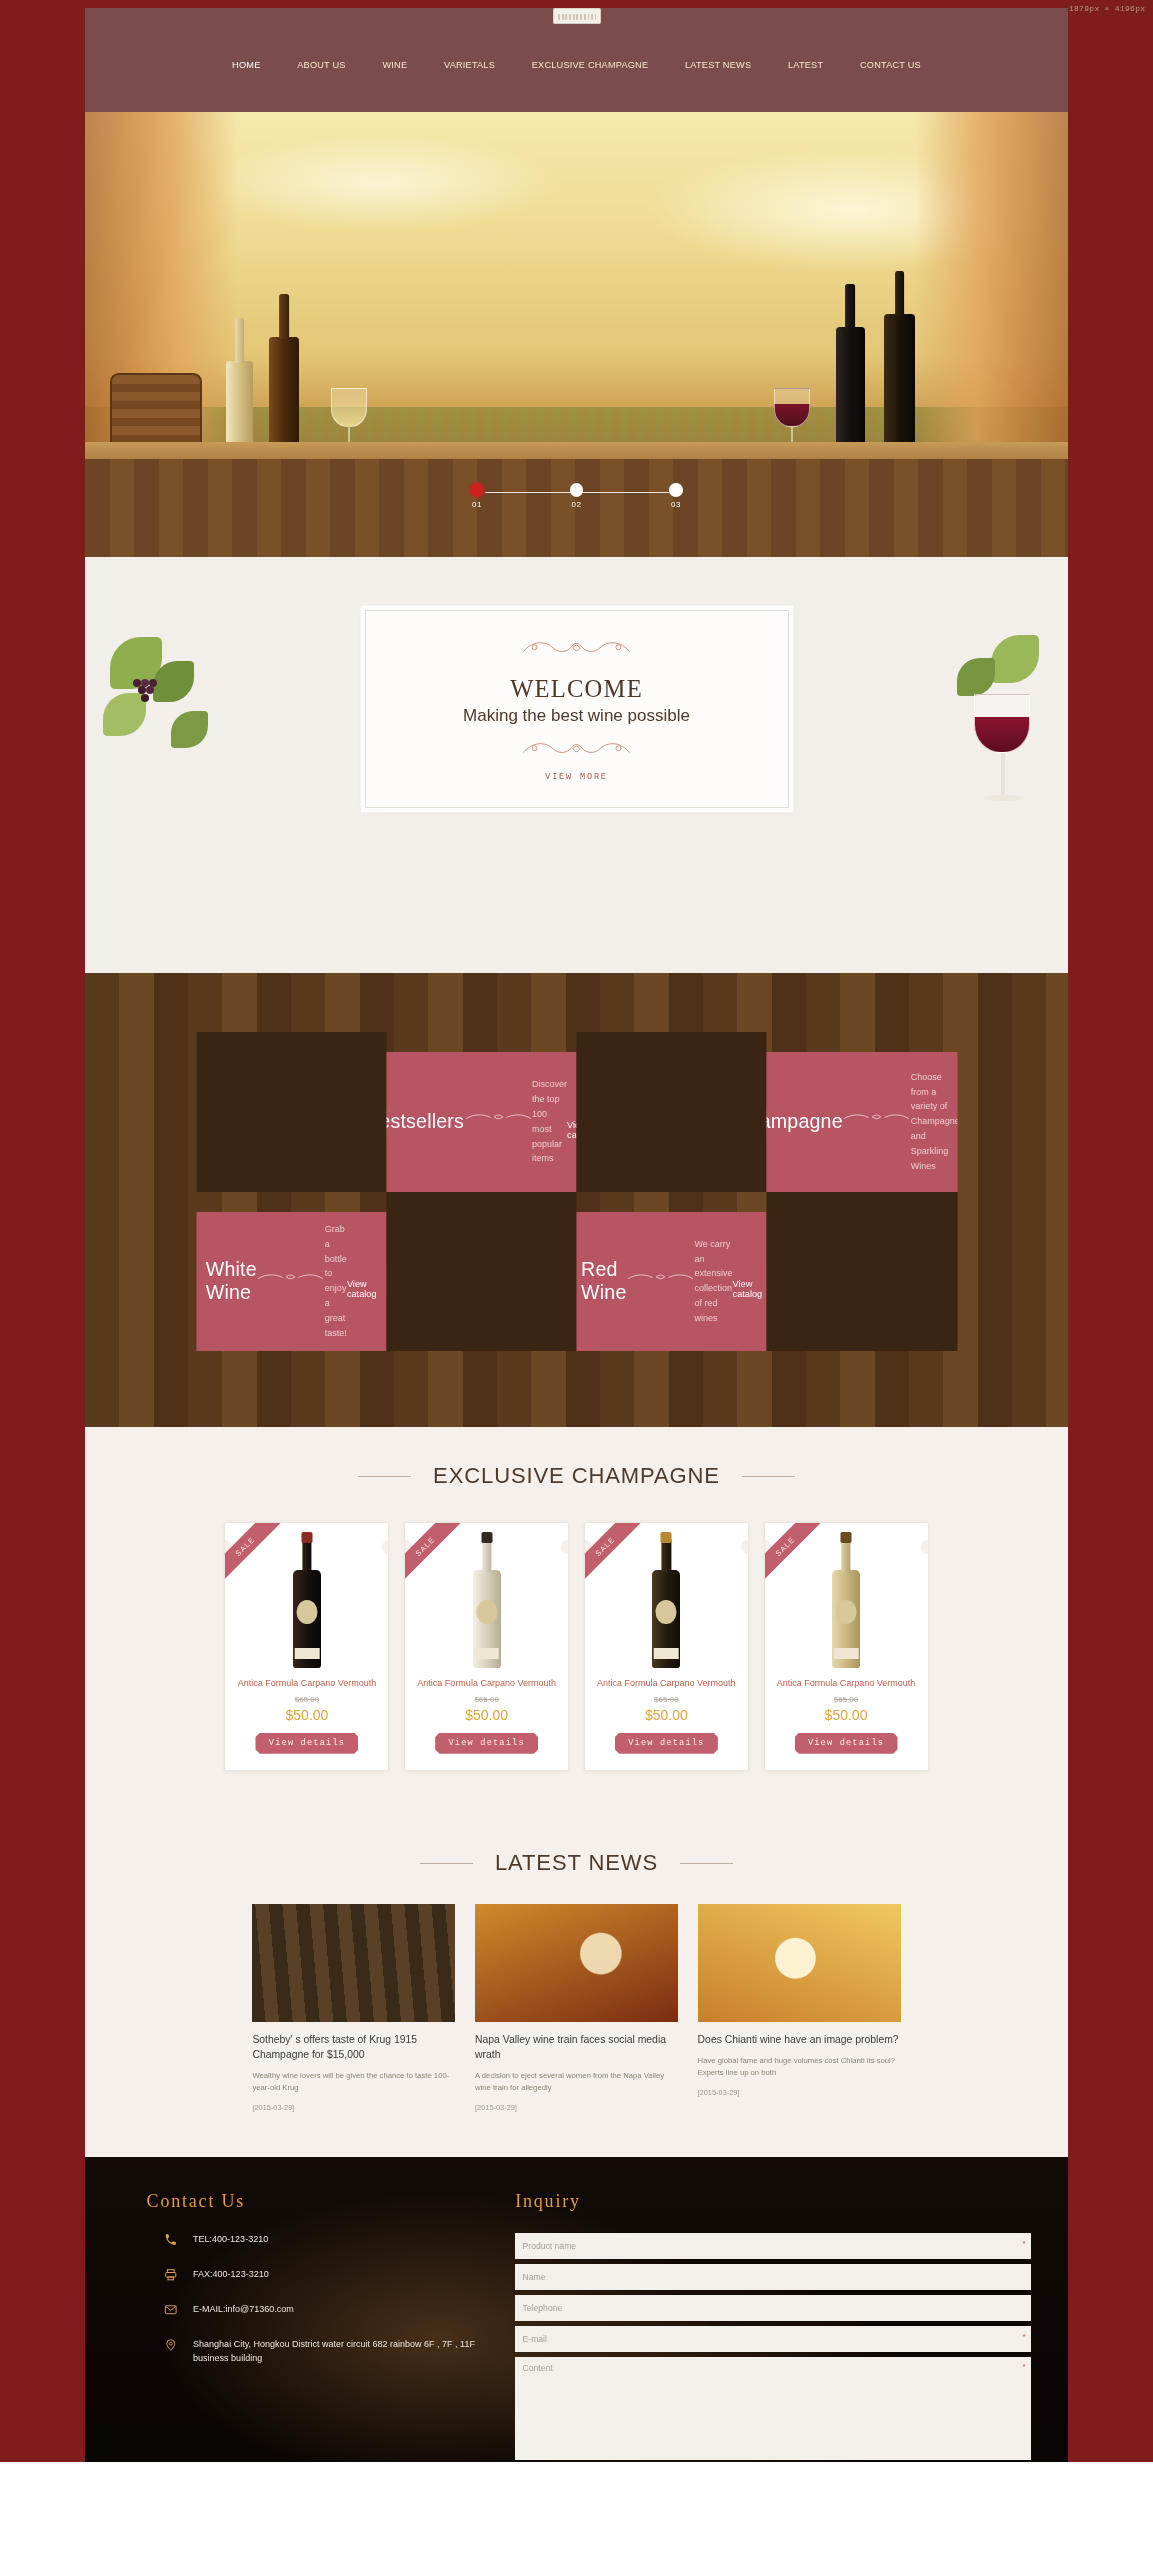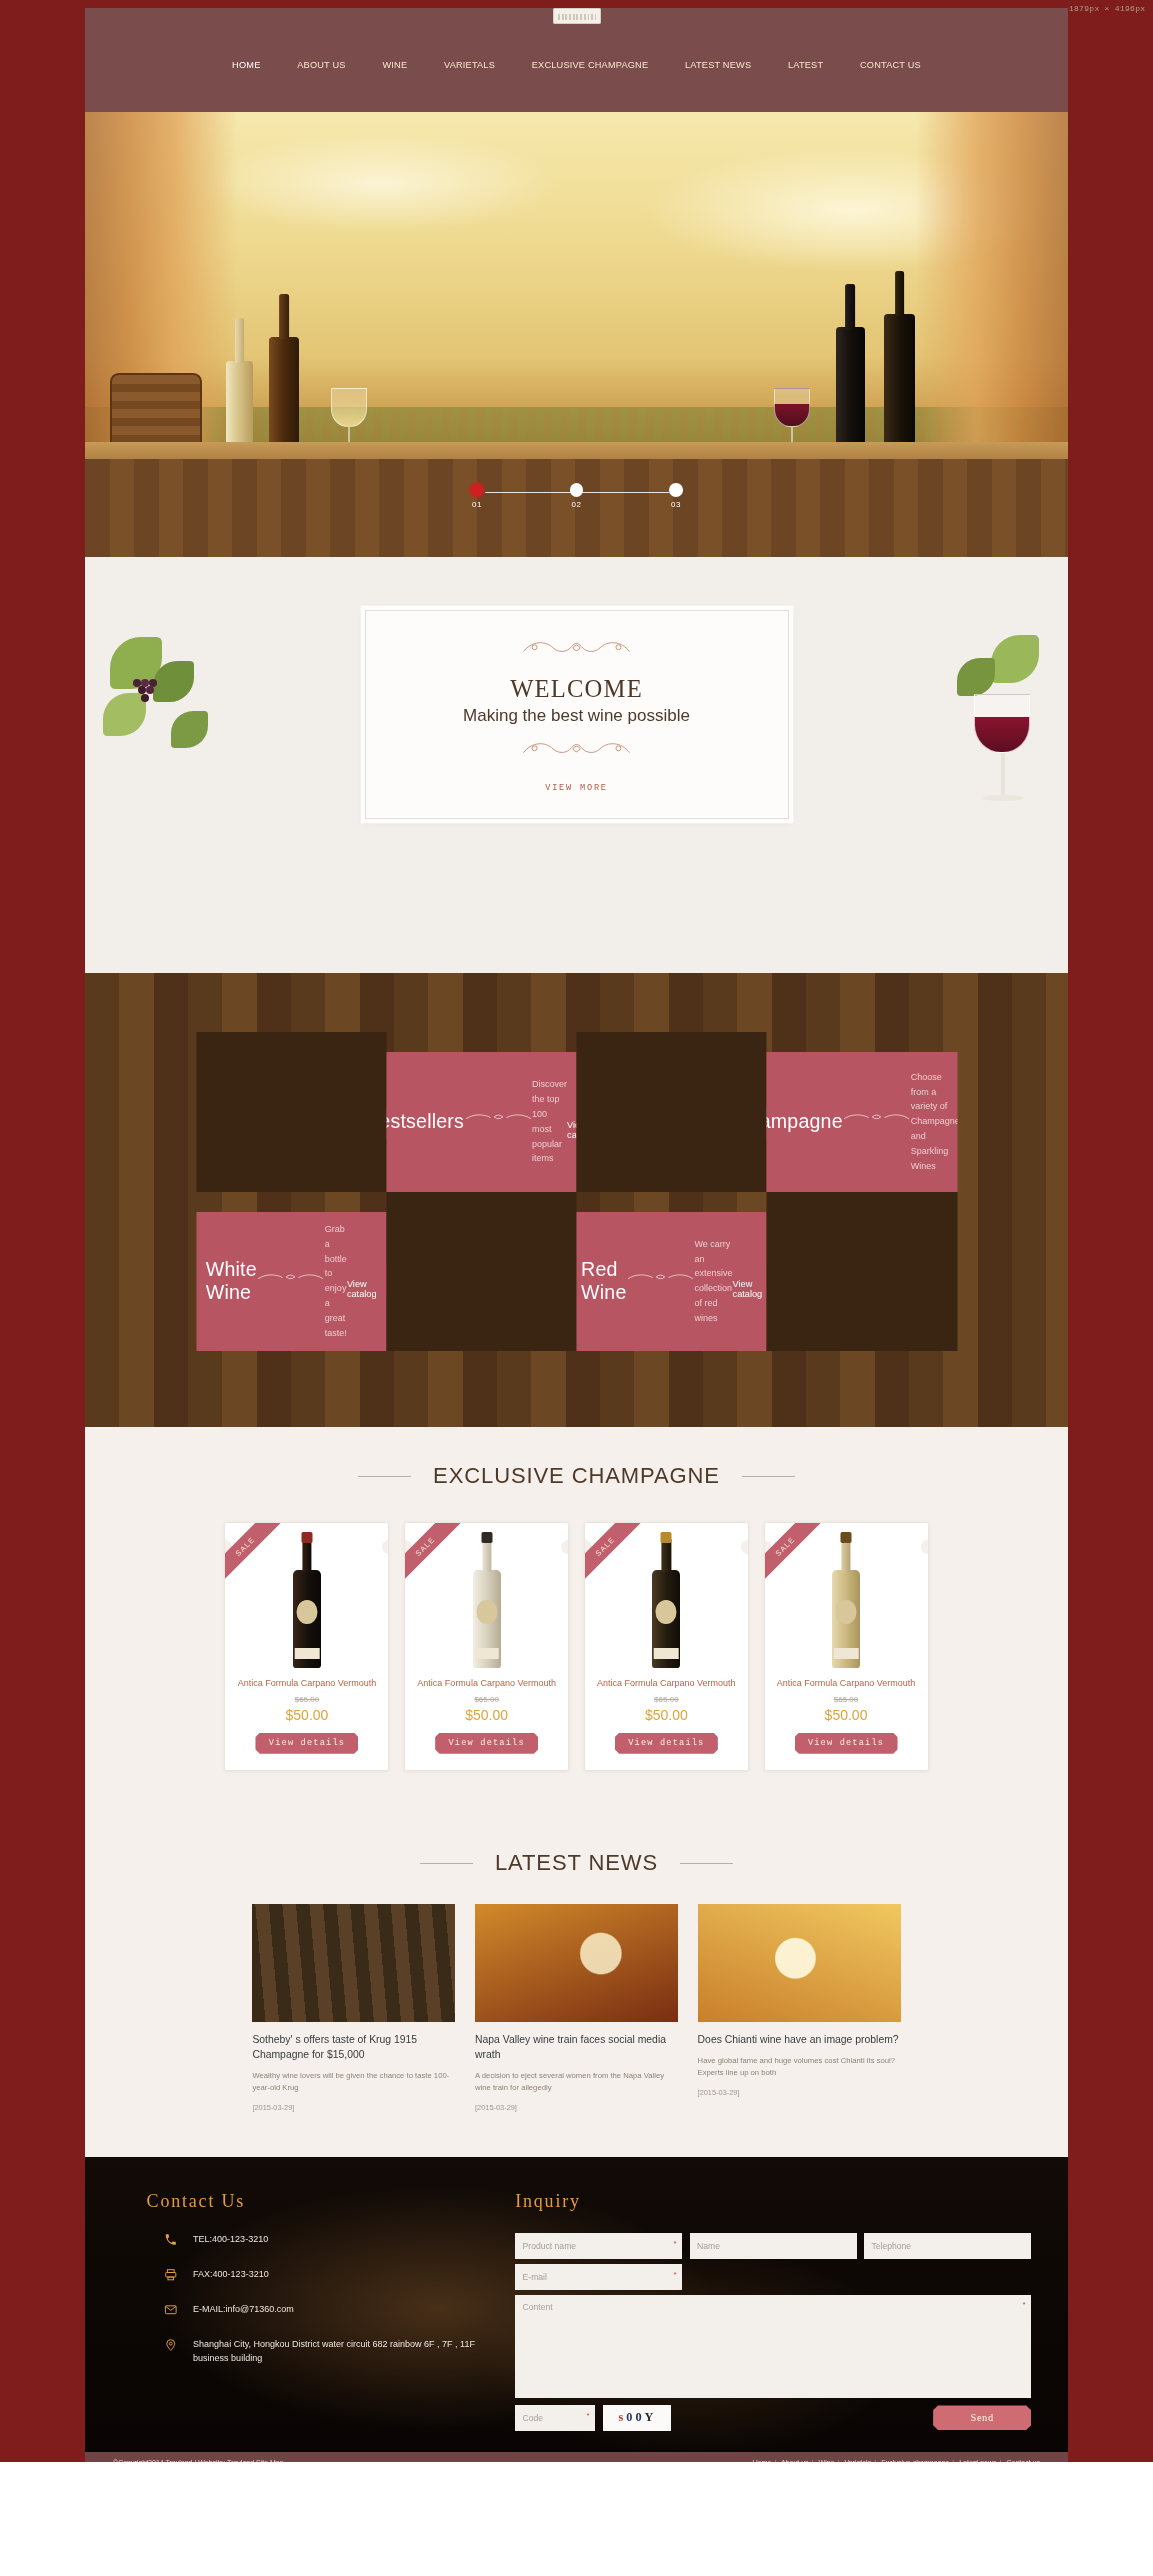--- a/index.html
+++ b/index.html
@@ -145,21 +145,21 @@
     font-family:"Liberation Serif", serif; font-size:24.6px; color:#4d3828;
     letter-spacing:1.2px; margin-top:16px;
   }
   .welcome-h2{
     font-size:17px; color:#4f3a2a; margin-top:2.5px; font-weight:400;
   }
   .welcome-p{
     font-size:9.5px; line-height:2.05; color:#7d6b5c; margin-top:18.4px;
   }
   .view-more{
-    display:inline-block; margin-top:23px;
+    display:inline-block; margin-top:12px;
     font-family:"Liberation Mono", monospace; font-size:8.6px;
     color:#b05a43; letter-spacing:1.8px; text-decoration:none;text-align:right;
   }
 
   
   .cats{
     position:relative; height:454px;
     background:
       repeating-linear-gradient(90deg,#5a3a1d 0 34px,#6b4724 34px 69px,#4e3118 69px 103px),
       linear-gradient(180deg,#6b4724,#4a2d15);
@@ -282,21 +282,21 @@
   .fcol-right{ flex:1; padding-right:12.3px; }
   .f-title{
     font-family:"Liberation Serif", serif; font-size:18px; color:#e59b3f;
     letter-spacing:1.8px; margin-bottom:21px;
   }
   .cline{ display:flex; align-items:flex-start; gap:16px; margin-bottom:21px; padding-left:17px; }
   .cicon{ width:13.5px; height:13.5px; flex:none; color:#e2a04a; }
   .cicon svg{ width:13.5px; height:13.5px; display:block; }
   .ctext{ font-size:9px; line-height:1.55; color:#ece6de; }
 
-  .form-grid{ display:grid; grid-template-columns:1fr 1fr 1fr; gap:4.9px 7.4px; }
+  .form-grid{ display:grid; grid-template-columns:1fr; gap:4.9px 7.4px; }
   .fld{ position:relative; }
   .fld input, .fld textarea{
     width:100%; background:#f3efeb; border:none; outline:none;
     font-family:"Liberation Sans", sans-serif; font-size:8.6px; color:#444;
     padding:6.8px 16px 6.8px 7.4px;
   }
   .fld input{ height:26px; }
   .fld textarea{ height:103px; resize:none; }
   .fld.full{ grid-column:1 / -1; }
   .req{ position:absolute; right:5.5px; top:6.1px; color:#c0503a; font-size:8px; }

